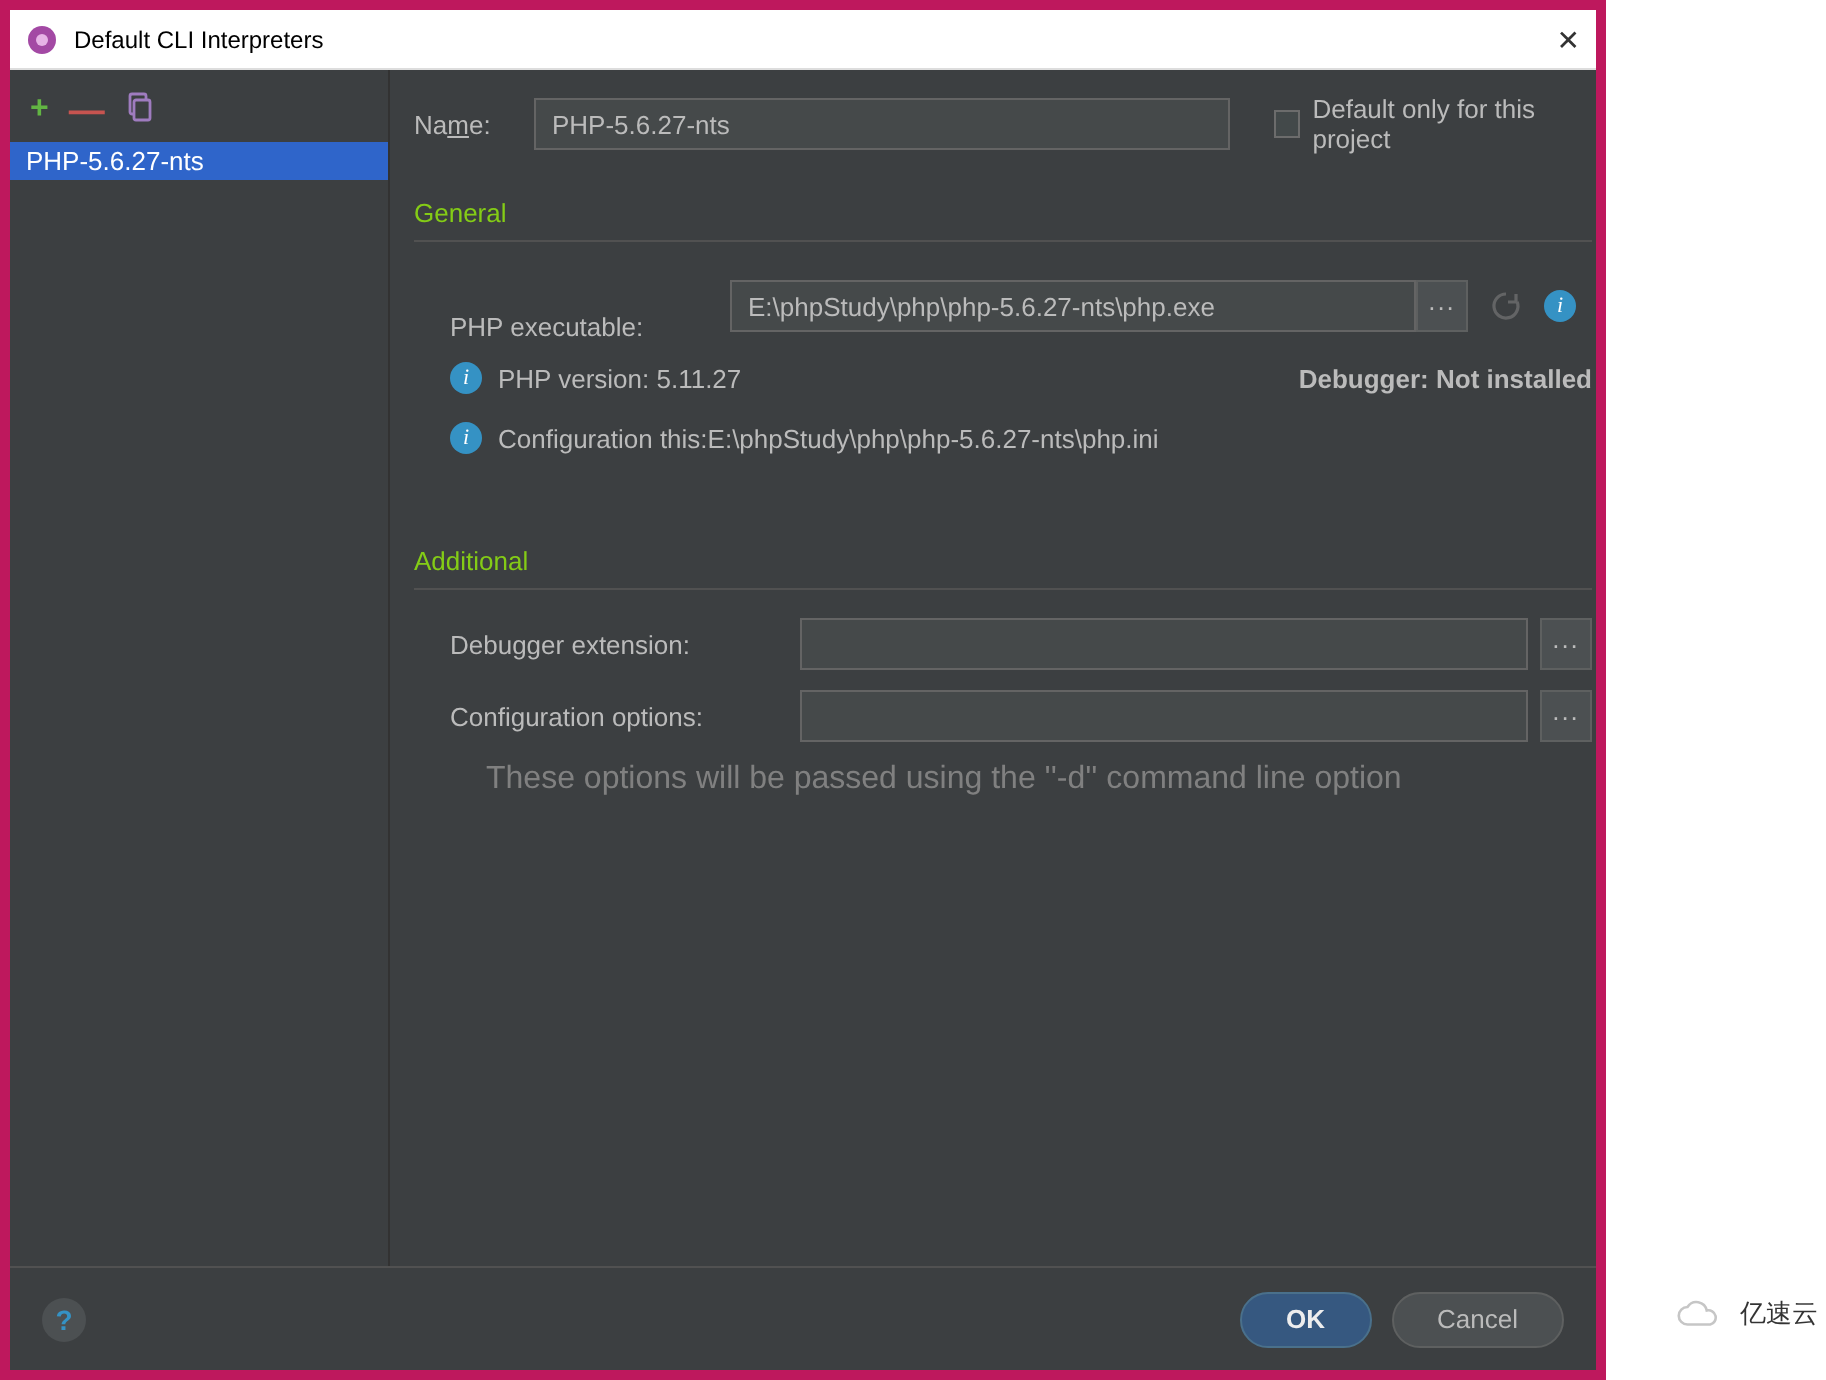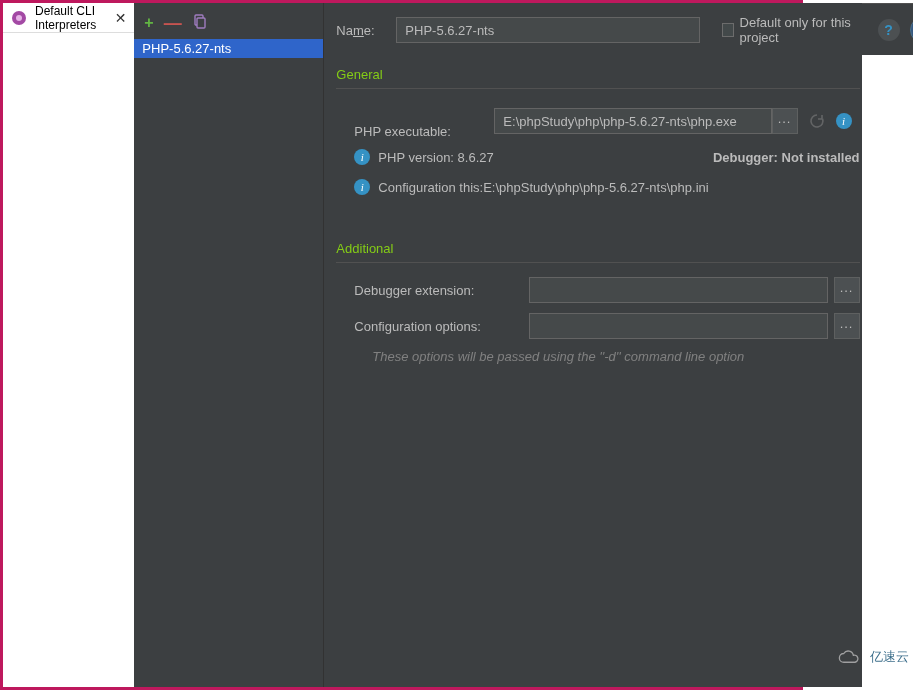--- a/index.html
+++ b/index.html
@@ -1,18 +1,18 @@
 <!DOCTYPE html>
 <html><head>
 <meta charset="utf-8">
 <style>
 * { box-sizing: border-box; margin: 0; padding: 0; font-family: "Segoe UI", Tahoma, sans-serif; }
 html, body { width: 913px; height: 690px; overflow: hidden; background: #fff; }
 
-.window { width: 803px; height: 690px; display: flex; flex-direction: row; border: 3px solid #be185d; }
+.window { width: 803px; height: 690px; display: flex; flex-direction: column; border: 5px solid #be185d; }
 .titlebar { height: 30px; background: #fff; display: flex; align-items: center; padding: 0 8px; border-bottom: 1px solid #ddd; }
 .titlebar .appicon { width: 16px; height: 16px; margin-right: 8px; }
 .titlebar .title { flex: 1; font-size: 12px; color: #000; }
 .titlebar .close { width: 30px; color: #333; font-size: 14px; text-align: right; cursor: pointer; }
 
 .body { flex: 1; display: flex; background: #3c3f41; color: #bbbbbb; font-size: 13px; min-height: 0; }
 
 .sidebar { width: 190px; border-right: 1px solid #323232; display: flex; flex-direction: column; padding-top: 6px; }
 .sidebar-toolbar { height: 28px; display: flex; align-items: center; gap: 10px; padding-left: 10px; }
 .plus { color: #62b543; font-size: 16px; font-weight: bold; cursor: pointer; }
@@ -40,29 +40,29 @@
 .exec-input { flex: 1; margin-right: 0; }
 .small-btn { width: 26px; height: 26px; background: #4c5052; border: 1px solid #5e6060; color: #bbb; text-align: center; line-height: 20px; cursor: pointer; font-size: 13px; letter-spacing: 1px; }
 .refresh-icon { width: 26px; height: 26px; display:flex; align-items:center; justify-content:center; opacity: 0.5; cursor: pointer; margin: 0 6px; }
 .info-circle { display: inline-flex; width: 16px; height: 16px; background: #3592c4; border-radius: 50%; color: #fff; font-size: 11px; font-style: italic; font-family: Georgia, serif; align-items: center; justify-content: center; margin-right: 8px; flex-shrink:0; }
 .info-row { display: flex; align-items: center; margin-bottom: 14px; }
 .info-row .right { margin-left: auto; font-weight: bold; }
 
 .add-row { display: flex; align-items: center; margin-bottom: 10px; justify-content: space-between; }
 .add-row label { width: 175px; }
 .add-input { flex: 1; margin-right: 6px; }
-.hint { color: #808080; font-size: 13px; padding-left: 18px; font-style: italic; }
+.hint { color: #808080; font-size: 16px; padding-left: 18px; }
 
 .footer { height: 52px; background: #3c3f41; border-top: 1px solid #515151; display: flex; align-items: center; padding: 0 16px; }
 .help { width: 22px; height: 22px; border-radius: 50%; background: #4c5052; color: #3592c4; font-size: 14px; font-weight: bold; display: flex; align-items: center; justify-content: center; cursor: pointer; }
 .footer-spacer { flex: 1; }
 .btn { height: 28px; padding: 0 22px; background: #4c5052; border: 1px solid #5e6060; color: #bbb; cursor: pointer; margin-left: 10px; font-size: 13px; border-radius: 14px; }
 .btn.primary { background: #365880; border-color: #4a708b; color: #eee; font-weight: bold; }
 
-.watermark { position: fixed; right: 4px; bottom: 24px; font-size: 13px; color: #0c4a6e; opacity: 0.8; display: flex; align-items: center; gap: 10px; }
+.watermark { position: fixed; right: 4px; bottom: 24px; font-size: 13px; color: #000000; opacity: 0.8; display: flex; align-items: center; gap: 10px; }
 .watermark .cloud { width: 22px; height: 14px; }
 </style>
 </head>
 <body>
 
 <div class="window">
   <div class="titlebar">
     <svg class="appicon" viewBox="0 0 16 16">
         <circle cx="8" cy="8" r="7" fill="#a349a4"></circle>
         <circle cx="8" cy="8" r="3" fill="#e6b3e6"></circle>
@@ -112,21 +112,21 @@
             <svg width="16" height="16" viewBox="0 0 16 16">
                 <path d="M8 2a6 6 0 1 0 5.6 3.9" fill="none" stroke="#8a8a8a" stroke-width="1.6"></path>
                 <path d="M13 2v4h-4" fill="none" stroke="#8a8a8a" stroke-width="1.6"></path>
               </svg>
           </div>
           <span class="info-circle">i</span>
         </div>
 
         <div class="info-row">
           <span class="info-circle">i</span>
-          <span>PHP version: 8.6.27</span>
+          <span>PHP version: 5.11.27</span>
           <span class="right">
             <span>Debugger:</span>
             <span> </span>
             <span>Not installed</span>
           </span>
         </div>
 
         <div class="info-row">
           <span class="info-circle">i</span>
           <span>Configuration this:</span>

